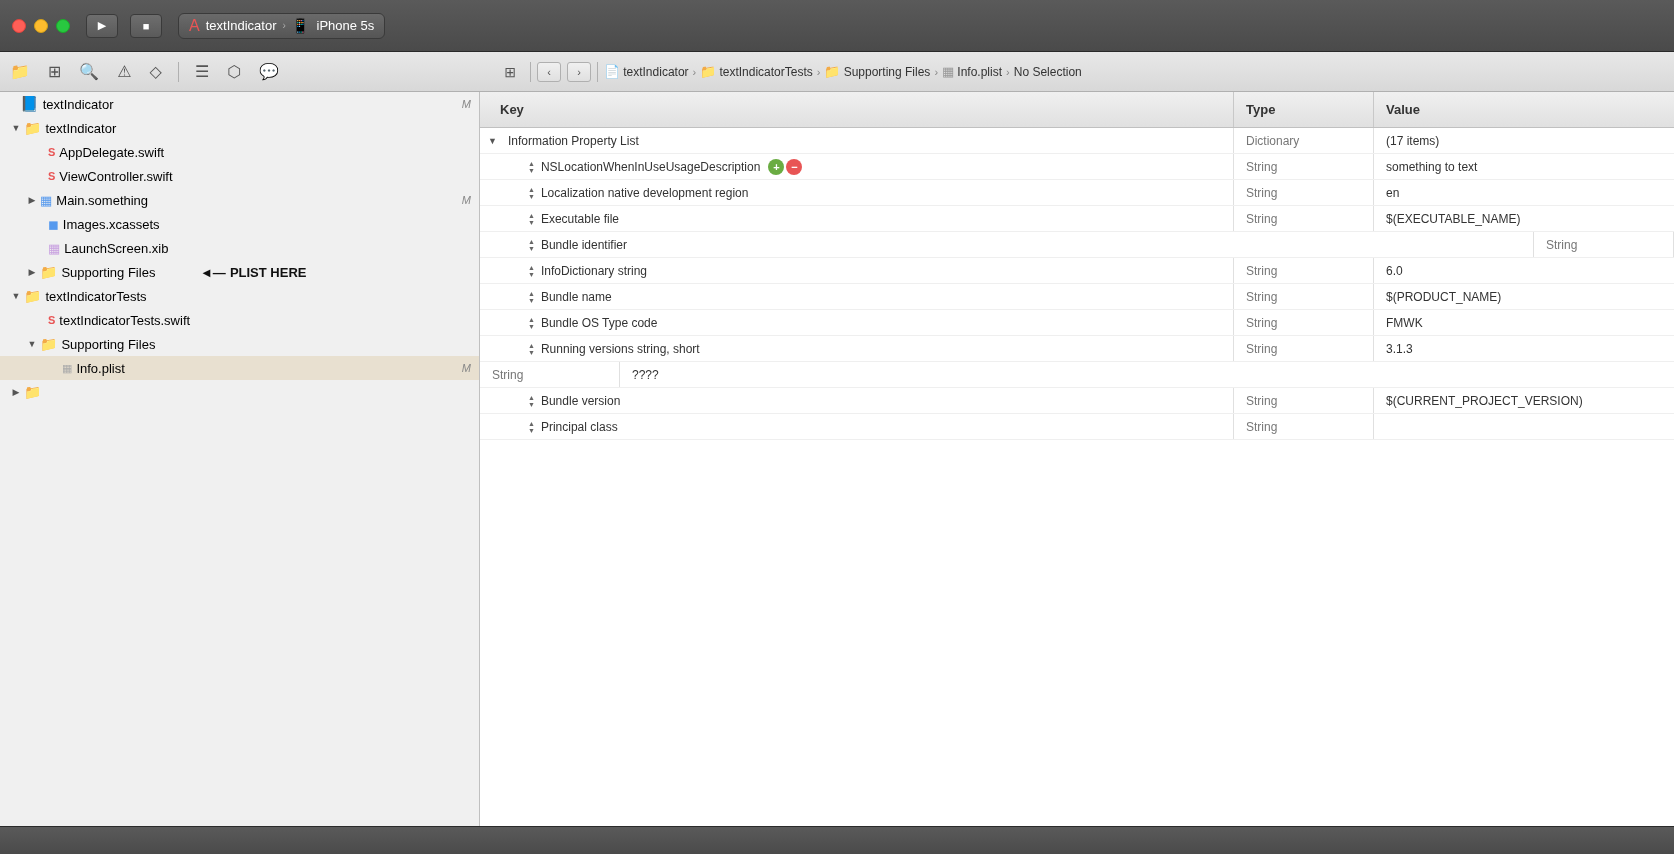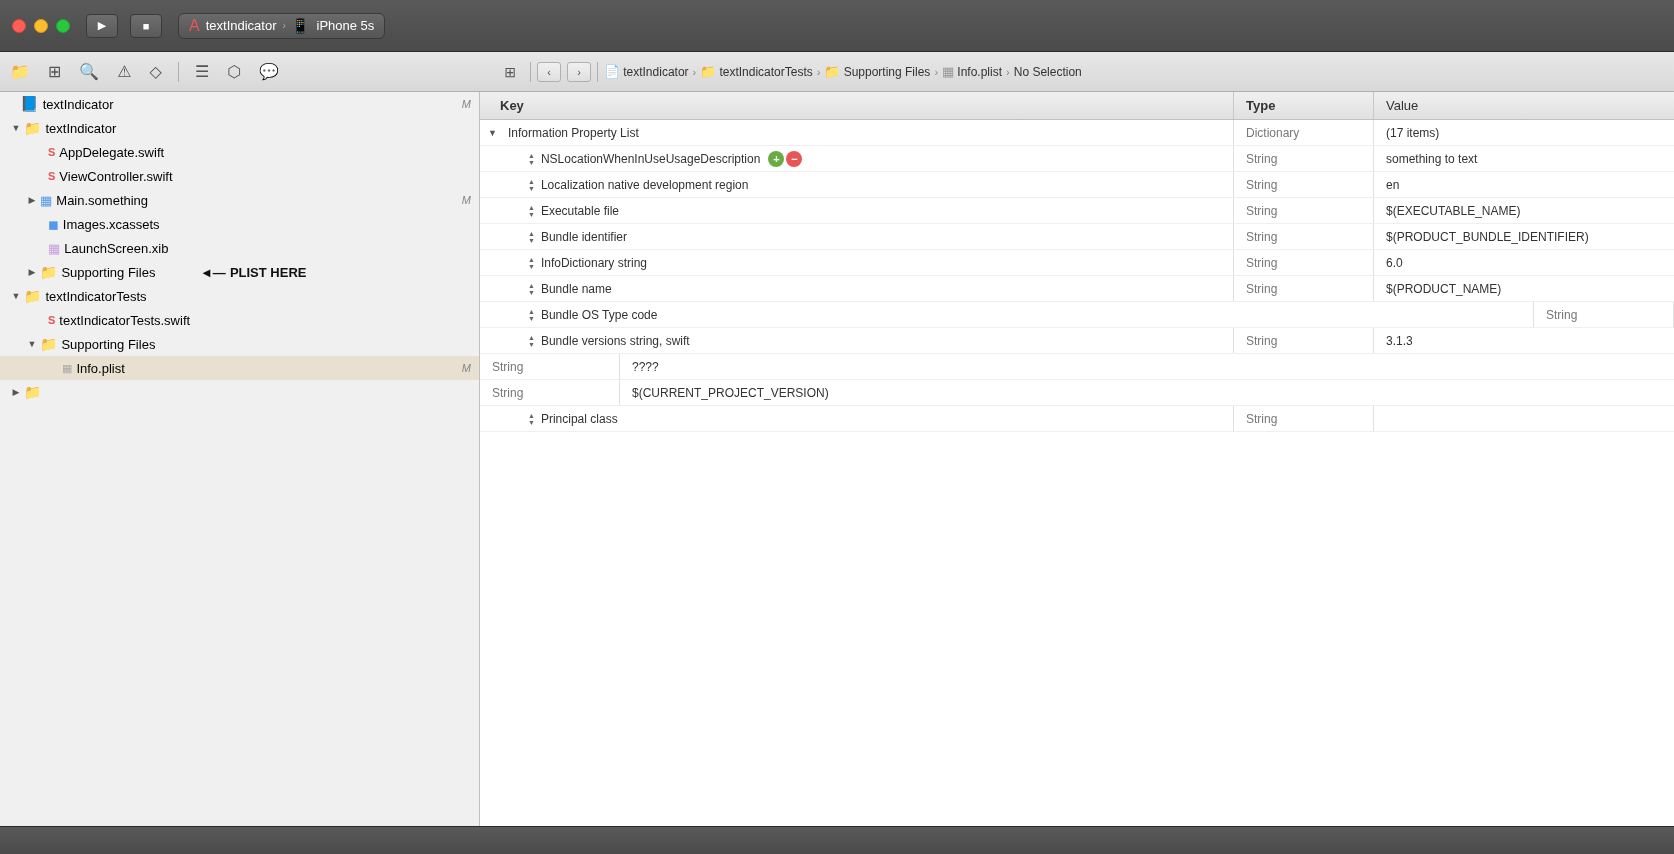--- a/index.html
+++ b/index.html
@@ -226,21 +226,21 @@
     
     .plist-editor {
       flex: 1;
       background: #fff;
       overflow: auto;
     }
     .plist-header {
       display: flex;
       background: linear-gradient(180deg, #f0f0f0, #e0e0e0);
       border-bottom: 1px solid #c0c0c0;
-      height: 28px;
+      height: 36px;
       align-items: center;
       position: sticky;
       top: 0;
       z-index: 10;
     }
     .plist-col-key {
       flex: 1;
       padding-left: 20px;
       font-weight: 600;
       color: #333;
@@ -255,21 +255,21 @@
       font-weight: 600;
       color: #333;
       border-right: 1px solid #c8c8c8;
       height: 100%;
       display: flex;
       align-items: center;
     }
     .plist-col-value {
       width: 300px;
       padding-left: 12px;
-      font-weight: 400;
+      font-weight: 700;
       color: #333;
       height: 100%;
       display: flex;
       align-items: center;
     }
 
     .plist-row {
       display: flex;
       align-items: center;
       height: 26px;
@@ -632,23 +632,20 @@
         <span style="width:16px; display:inline-block;"></span>
         <div class="plist-sort-btn">
           <span class="sort-arrow">▲</span>
           <span class="sort-arrow">▼</span>
         </div>
         <span class="plist-key-text">Bundle identifier</span>
       </div>
       <div class="plist-type-cell">
         <span>String</span>
       </div>
-      <div class="plist-value-cell">
-        <span>$(PRODUCT_BUNDLE_IDENTIFIER)</span>
-      </div>
     </div>
 
     <div class="plist-row">
       <div class="plist-key-cell">
         <span style="width:16px; display:inline-block;"></span>
         <span style="width:16px; display:inline-block;"></span>
         <div class="plist-sort-btn">
           <span class="sort-arrow">▲</span>
           <span class="sort-arrow">▼</span>
         </div>
@@ -686,50 +683,62 @@
         <span style="width:16px; display:inline-block;"></span>
         <div class="plist-sort-btn">
           <span class="sort-arrow">▲</span>
           <span class="sort-arrow">▼</span>
         </div>
         <span class="plist-key-text">Bundle OS Type code</span>
       </div>
       <div class="plist-type-cell">
         <span>String</span>
       </div>
-    </div>
-
-    <div class="plist-row">
-      <div class="plist-key-cell">
-        <span style="width:16px; display:inline-block;"></span>
-        <span style="width:16px; display:inline-block;"></span>
-        <div class="plist-sort-btn">
-          <span class="sort-arrow">▲</span>
-          <span class="sort-arrow">▼</span>
-        </div>
-        <span class="plist-key-text">Bundle versions string, swift</span>
+      <div class="plist-value-cell">
+        <span>FMWK</span>
+      </div>
+    </div>
+
+    <div class="plist-row">
+      <div class="plist-key-cell">
+        <span style="width:16px; display:inline-block;"></span>
+        <span style="width:16px; display:inline-block;"></span>
+        <div class="plist-sort-btn">
+          <span class="sort-arrow">▲</span>
+          <span class="sort-arrow">▼</span>
+        </div>
+        <span class="plist-key-text">Running versions string, short</span>
       </div>
       <div class="plist-type-cell">
         <span>String</span>
       </div>
       <div class="plist-value-cell">
         <span>3.1.3</span>
       </div>
     </div>
 
     <div class="plist-row">
       <div class="plist-type-cell">
         <span>String</span>
       </div>
       <div class="plist-value-cell">
         <span>????</span>
       </div>
     </div>
 
     <div class="plist-row">
+      <div class="plist-key-cell">
+        <span style="width:16px; display:inline-block;"></span>
+        <span style="width:16px; display:inline-block;"></span>
+        <div class="plist-sort-btn">
+          <span class="sort-arrow">▲</span>
+          <span class="sort-arrow">▼</span>
+        </div>
+        <span class="plist-key-text">Bundle version</span>
+      </div>
       <div class="plist-type-cell">
         <span>String</span>
       </div>
       <div class="plist-value-cell">
         <span>$(CURRENT_PROJECT_VERSION)</span>
       </div>
     </div>
 
     <div class="plist-row">
       <div class="plist-key-cell">

